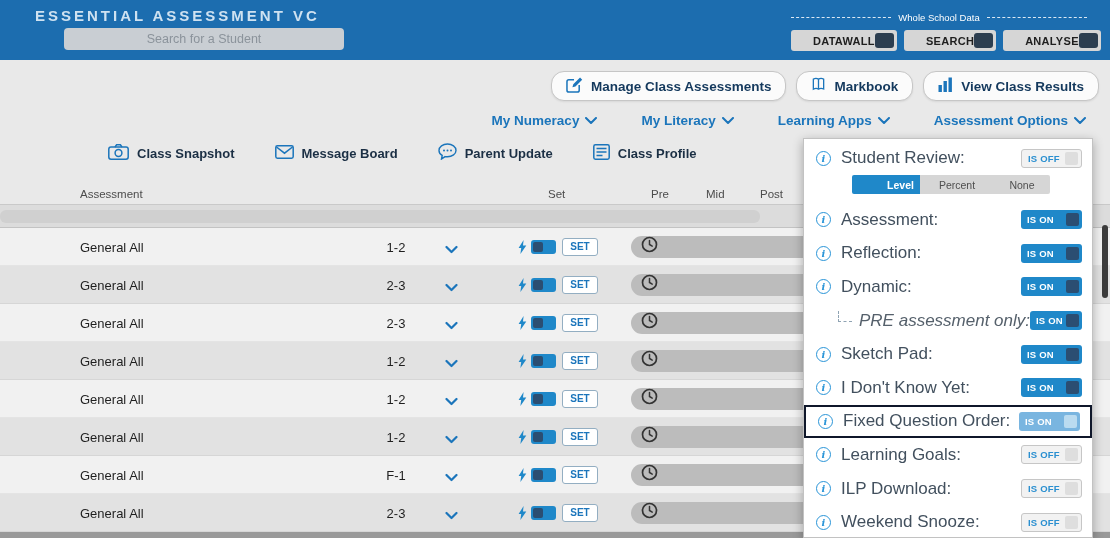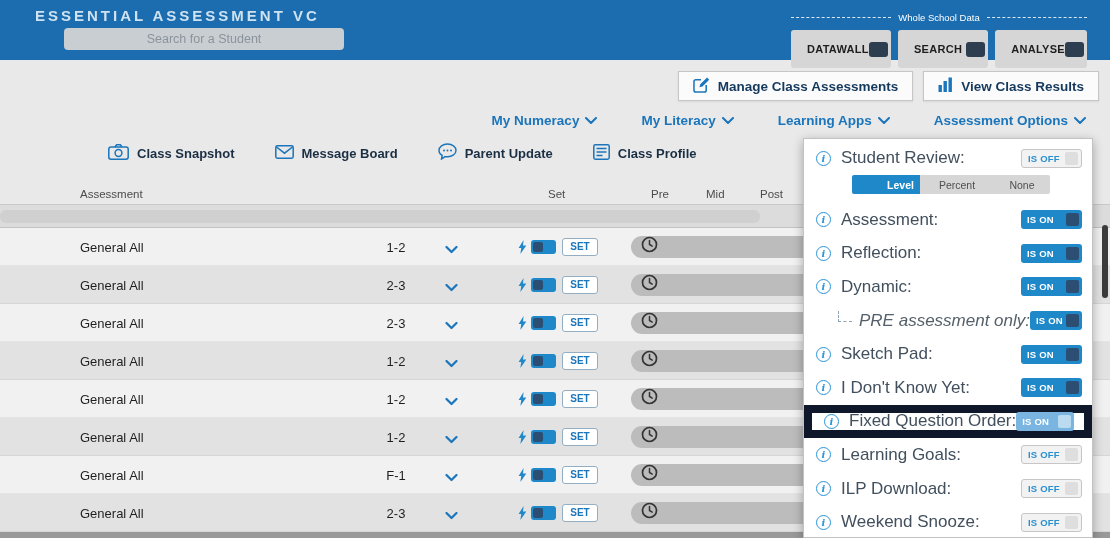--- a/index.html
+++ b/index.html
@@ -9,26 +9,26 @@
   
   .header { position:absolute; top:0; left:0; width:1110px; height:60px; background:#1c6daf; }
   .app-title { position:absolute; top:7px; left:35px; font-size:15px; font-weight:bold; letter-spacing:3px; color:#cfe2f1; }
   .search-box { position:absolute; top:28px; left:16px; width:280px; height:22px; background:#c9ced3; border:none; border-radius:4px; text-align:center; font-size:12.5px; color:#5c656d; font-family:inherit; outline:none;margin-left:48px; }
   .search-box::placeholder { color:#8b939b; }
   .wsd-wrap { position:absolute; top:10px; right:23px; width:296px; }
   .wsd-legend { display:flex; align-items:center; height:14px; }
   .wsd-legend .dash { flex:1; height:0; border-top:1px dashed #dcе9f4; border-top:1px dashed #dce9f4; }
   .wsd-label { padding:0 7px; font-size:9.5px; color:#ffffff; white-space:nowrap; }
   .wsd-buttons { display:flex; gap:7px; margin-top:6px; }
-  .wsd-btn { flex:1; height:38px; display:flex; align-items:center; justify-content:space-between; background:#d6d6d6; border:none; border-radius:3px; padding:0 3px 0 16px; font-family:inherit; font-size:11px; font-weight:bold; color:#1e1e1e; letter-spacing:.3px; cursor:pointer; }
+  .wsd-btn { flex:1; height:21px; display:flex; align-items:center; justify-content:space-between; background:#d6d6d6; border:none; border-radius:3px; padding:0 3px 0 22px; font-family:inherit; font-size:11px; font-weight:bold; color:#1e1e1e; letter-spacing:.3px; cursor:pointer; }
   .wsd-sq { width:19px; height:15px; background:#2c3e50; border-radius:3px; }
 
   
   .actions-row { position:absolute; top:71px; right:11px; display:flex; gap:10px; }
-  .action-btn { height:30px; display:flex; align-items:center; gap:8px; background:#fbfbfb; border:1px solid #c6c6c6; border-radius:0; padding:0 14px; font-family:inherit; font-size:13.5px; font-weight:bold; color:#14395d; cursor:pointer; box-shadow:0 1px 2px rgba(0,0,0,.08); }
+  .action-btn { height:30px; display:flex; align-items:center; gap:8px; background:#fbfbfb; border:1px solid #c6c6c6; border-radius:13px; padding:0 14px; font-family:inherit; font-size:13.5px; font-weight:bold; color:#14395d; cursor:pointer; box-shadow:0 1px 2px rgba(0,0,0,.08); }
 
   
   .menus-row { position:absolute; top:113px; right:24px; display:flex; gap:44px; }
   .menu-item { display:flex; align-items:center; gap:6px; font-size:13.5px; font-weight:600; color:#1b75bb; cursor:pointer; background:none; border:none; font-family:inherit; }
 
   
   .toolbar-row { position:absolute; top:143px; left:108px; display:flex; gap:40px; }
   .tool-item { display:flex; align-items:center; gap:8px; font-size:13px; font-weight:600; color:#1b2f44; cursor:pointer; background:none; border:none; font-family:inherit; white-space:nowrap; }
 
   
@@ -73,21 +73,21 @@
   .toggle.off { background:#f2f2f2; border:1px solid #c6c6c6; color:#2a8fd0; }
   .toggle.off .t-knob { background:#dedede; }
 
   .segmented { position:absolute; top:36px; left:48px; display:flex; height:19px; border-radius:2px; overflow:hidden; }
   .seg-opt { display:flex; align-items:center; justify-content:center; font-size:10.5px; background:#d6d6d6; color:#4f4f4f; border:none; font-family:inherit; cursor:pointer; }
   .seg-level { width:68px;padding-left:29px; } .seg-percent { width:74px; } .seg-none { width:56px; }
   .seg-opt.selected { background:#1f88c9; color:#ffffff; font-weight:bold; }
 
   .opt-items { position:absolute; top:64px; left:0; right:0; }
   .opt-row { position:relative; height:33.6px; display:flex; align-items:center; padding:0 10px 0 12px; }
-  .opt-row.highlighted { border:8px solid #0f172a; }
+  .opt-row.highlighted { border:2px solid #0f172a; }
   .opt-row .corner { display:none; }
   .opt-row.indent .info-i { visibility:hidden; }
   .opt-row.indent .corner { display:block; position:absolute; left:34px; top:7px; width:14px; height:11px; border-left:1px dashed #8fa3b3; border-bottom:1px dashed #8fa3b3; }
   .opt-row.indent .opt-label { margin-left:28px; font-style:italic; color:#55606b; }
 </style>
 </head>
 <body>
 
 <div class="screen">
 
@@ -122,20 +122,27 @@
 
   <div class="actions-row">
     <button class="action-btn">
       <span><svg viewBox="0 0 18 17" width="17" height="16">
             <path d="M14 8.5V14a2 2 0 0 1-2 2H3a2 2 0 0 1-2-2V5a2 2 0 0 1 2-2h5.5" fill="none" stroke="#1b75bb" stroke-width="1.6"></path>
             <path d="M6.8 10.9l.9-3.2L14.9 .5l2.3 2.3-7.2 7.2-3.2.9z" fill="#1b75bb"></path>
           </svg></span>
       <span>Manage Class Assessments</span>
     </button>
     <button class="action-btn">
+      <span><svg viewBox="0 0 16 16" width="15" height="15">
+            <path d="M2.5 2.2C4.4 1.3 6.3 1.3 8 2.3c1.7-1 3.6-1 5.5-.1v10.6c-1.9-.9-3.8-.9-5.5.1-1.7-1-3.6-1-5.5.1z" fill="none" stroke="#1b75bb" stroke-width="1.4"></path>
+            <path d="M8 2.3v10.6" stroke="#1b75bb" stroke-width="1.4"></path>
+          </svg></span>
+      <span>Markbook</span>
+    </button>
+    <button class="action-btn">
       <span><svg viewBox="0 0 15 15" width="15" height="15">
             <rect x="0.5" y="8" width="3.4" height="7" fill="#1b75bb"></rect>
             <rect x="5.5" y="4" width="3.4" height="11" fill="#1b75bb"></rect>
             <rect x="10.5" y="0.5" width="3.4" height="14.5" fill="#1b75bb"></rect>
           </svg></span>
       <span>View Class Results</span>
     </button>
   </div>
 
   <div class="menus-row">

